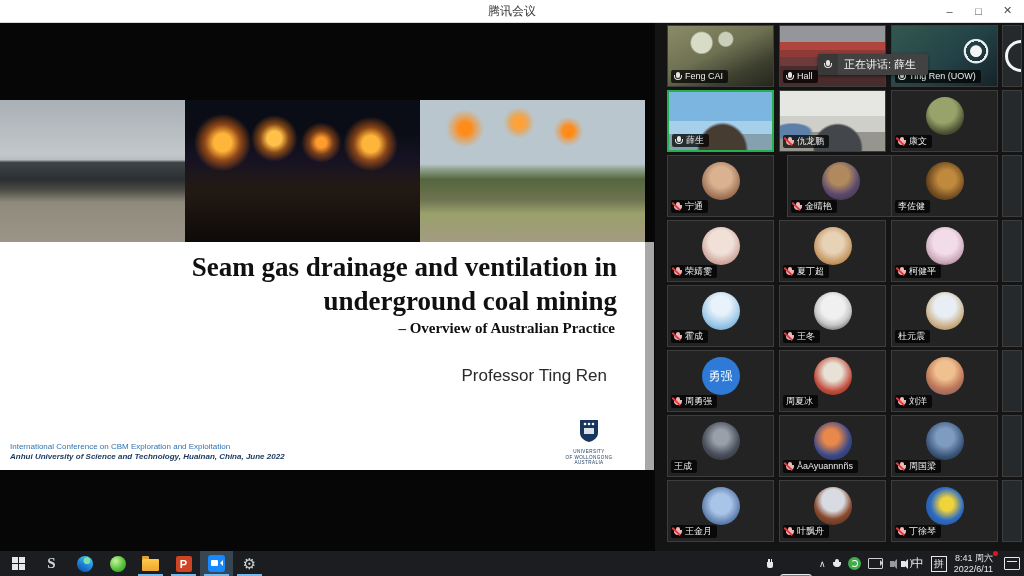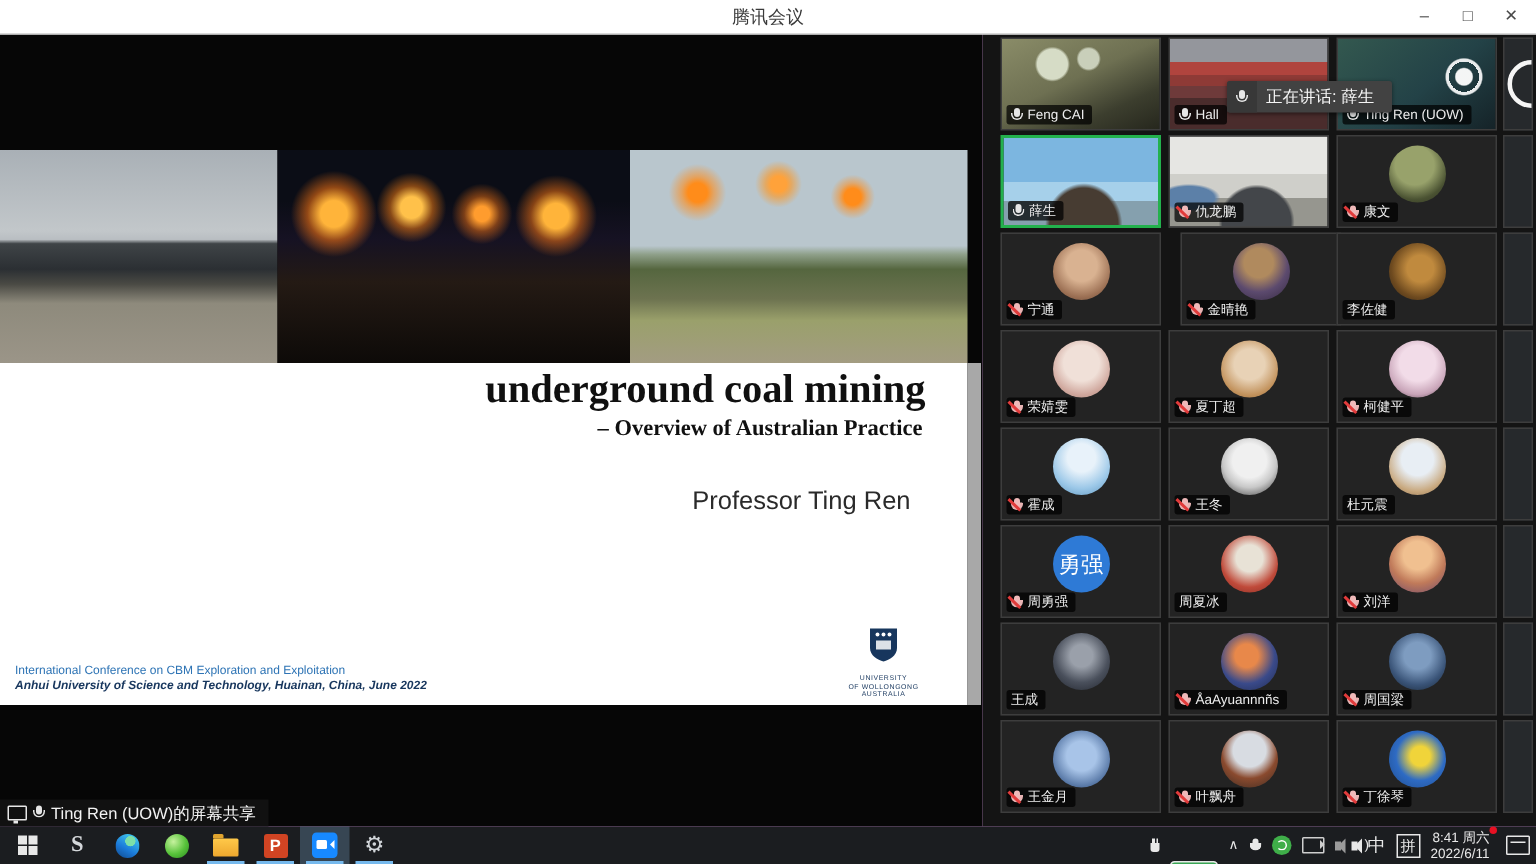--- a/index.html
+++ b/index.html
@@ -1,16 +1,16 @@
 <!DOCTYPE html>
 <html><head>
 <meta charset="utf-8">
 <style>
   html,body{margin:0;padding:0;background:#333;}
-  #stage{position:relative;width:1024px;height:576px;overflow:hidden;background:#f0abfc;
+  #stage{position:relative;width:1024px;height:576px;overflow:hidden;background:#be185d;
          font-family:"Liberation Sans","DejaVu Sans",sans-serif;-webkit-font-smoothing:antialiased;}
   
   .titlebar{position:absolute;left:0;top:0;width:1024px;height:22px;background:#ffffff;border-bottom:1px solid #d9d9d9;z-index:30;}
   .tb-title{position:absolute;left:0;right:0;top:0;height:22px;line-height:22px;text-align:center;font-size:12px;color:#3a3a3a;}
   .win-controls{position:absolute;right:2px;top:0;height:21px;display:flex;}
   .wc{width:29px;height:21px;display:flex;align-items:center;justify-content:center;font-size:11px;color:#4a4a4a;cursor:default;}
   
   .shared{position:absolute;left:0;top:22px;width:655px;height:529px;background:#060606;}
   .photo-strip{position:absolute;left:0;top:78px;width:645px;height:142px;display:flex;}
   .photo{height:142px;}
@@ -35,21 +35,21 @@
   .mic{position:absolute;left:2px;top:0;width:4px;height:6px;background:#e6e6e6;border-radius:2px;}
   .micw::before{content:"";position:absolute;left:0;top:3px;width:6px;height:4px;border:1px solid #e6e6e6;border-top:none;border-radius:0 0 4px 4px;}
   .micw.muted .mic,.micw.muted::before{background:#e8b4b4;border-color:#e8b4b4;}
   .micw.muted .mic{background:#efb9b9;}
   .micw.muted::after{content:"";position:absolute;left:-1px;top:0;width:11px;height:1.6px;background:#e23b3b;transform:rotate(44deg);transform-origin:0 0;}
   
   .gridpane{position:absolute;left:655px;top:22px;width:369px;height:529px;background:#141414;}
   .tile{position:absolute;width:107px;height:62px;background:#232323;border:1px solid #3d3d3d;box-sizing:border-box;overflow:hidden;}
   .tile.speaking{border:2px solid #23b14d;}
   .avatar{position:absolute;left:50%;top:6px;transform:translateX(-50%);width:38px;height:38px;border-radius:50%;
-          display:flex;align-items:center;justify-content:center;color:#fff;font-size:15px;text-align:right;}
+          display:flex;align-items:center;justify-content:center;color:#fff;font-size:12px;text-align:right;}
   .nlabel{position:absolute;left:3px;bottom:3px;display:flex;align-items:center;gap:3px;background:rgba(0,0,0,.72);
           border-radius:2px;padding:1px 5px 1px 3px;color:#ededed;font-size:9px;line-height:11px;white-space:nowrap;max-width:98px;overflow:hidden;}
   .sliver{position:absolute;width:20px;height:62px;background:#26292c;border:1px solid #3d3d3d;box-sizing:border-box;overflow:hidden;}
   .ring{position:absolute;left:2px;top:14px;width:26px;height:26px;border:3px solid #f5f5f5;border-radius:50%;}
   .toast{position:absolute;left:818px;top:54px;height:21px;background:#424242;border-radius:2px;display:flex;align-items:center;
          gap:6px;padding:0 12px 0 0;color:#f5f5f5;font-size:11px;z-index:8;box-shadow:0 1px 3px rgba(0,0,0,.5);}
   .toastbox{width:20px;height:21px;background:#383838;border-radius:2px 0 0 2px;display:flex;align-items:center;justify-content:center;}
   
   .taskbar{position:absolute;left:0;bottom:0;width:1024px;height:25px;background:#1b1d20;z-index:40;}
   .tb-apps{position:absolute;left:2px;top:0;height:25px;display:flex;}
@@ -109,20 +109,21 @@
   </div>
 
   <div class="shared">
     <div class="photo-strip">
         <div class="photo" style="width: 185px; background: linear-gradient(rgb(169, 176, 182) 0%, rgb(194, 199, 202) 38%, rgb(185, 190, 194) 42%, rgb(63, 68, 71) 44%, rgb(43, 47, 51) 56%, rgb(74, 74, 68) 63%, rgb(142, 138, 124) 72%, rgb(155, 149, 136) 100%);"></div>
         <div class="photo" style="width: 235px; background: radial-gradient(circle at 16% 30%, rgb(255, 180, 58) 0px, rgb(255, 180, 58) 4%, rgba(255, 120, 20, 0.55) 8%, transparent 13%), radial-gradient(circle at 38% 27%, rgb(255, 193, 74) 0px, rgb(255, 193, 74) 4%, rgba(255, 130, 20, 0.5) 8%, transparent 13%), radial-gradient(circle at 58% 30%, rgb(255, 156, 46) 0px, rgb(255, 156, 46) 3%, rgba(255, 120, 20, 0.45) 7%, transparent 12%), radial-gradient(circle at 79% 31%, rgb(255, 180, 58) 0px, rgb(255, 180, 58) 4%, rgba(255, 120, 20, 0.5) 8%, transparent 13%), linear-gradient(rgb(11, 13, 22) 0px, rgb(11, 13, 22) 24%, rgb(22, 18, 35) 42%, rgb(36, 26, 20) 62%, rgb(13, 10, 8) 100%);"></div>
         <div class="photo" style="width: 225px; background: radial-gradient(circle at 20% 20%, rgb(255, 140, 26) 0px, rgb(255, 140, 26) 3%, rgba(255, 140, 26, 0.6) 5%, transparent 9%), radial-gradient(circle at 44% 16%, rgb(255, 162, 58) 0px, rgb(255, 162, 58) 3%, rgba(255, 150, 30, 0.6) 5%, transparent 9%), radial-gradient(circle at 66% 22%, rgb(255, 140, 26) 0px, rgb(255, 140, 26) 3%, rgba(255, 140, 26, 0.5) 5%, transparent 8%), linear-gradient(rgb(185, 198, 205) 0px, rgb(185, 198, 205) 45%, rgb(143, 160, 138) 49%, rgb(85, 102, 63) 56%, rgb(109, 115, 80) 70%, rgb(154, 160, 107) 80%, rgb(163, 156, 130) 100%);"></div>
       </div>
 
     <div class="slide-white">
+      <div class="sl-title">Seam gas drainage and ventilation in</div>
       <div class="sl-title" style="padding-top:0;">underground coal mining</div>
       <div class="sl-sub">– Overview of Australian Practice</div>
       <div class="sl-pres">
         <div>Professor Ting Ren</div>
       </div>
       <div class="sl-conf">
         <div class="c1">International Conference on CBM Exploration and Exploitation</div>
         <div class="c2">Anhui University of Science and Technology, Huainan, China, June 2022</div>
       </div>
       <div class="uow">
@@ -137,27 +138,20 @@
           <div>UNIVERSITY</div>
           <div>OF WOLLONGONG</div>
           <div>AUSTRALIA</div>
         </div>
       </div>
 
     </div>
 
     <div class="scrollstrip"></div>
 
-    <div class="share-banner">
-      <span class="scr"></span>
-      <span class="micw">
-          <span class="mic"></span>
-        </span>
-      <span>Ting Ren (UOW)的屏幕共享</span>
-    </div>
   </div>
 
   <div class="gridpane">
       <div class="tile" style="left: 12px; top: 3px; background: radial-gradient(circle at 32% 28%, rgb(214, 220, 198) 0px, rgb(214, 220, 198) 12%, transparent 14%), radial-gradient(circle at 55% 22%, rgb(201, 207, 186) 0px, rgb(201, 207, 186) 9%, transparent 11%), linear-gradient(155deg, rgb(138, 140, 104) 0%, rgb(110, 112, 82) 45%, rgb(60, 62, 46) 75%, rgb(38, 39, 29) 100%); padding-left: 20px;">
         <div class="nlabel">
           <span class="micw">
             <span class="mic"></span>
           </span>
           <span>Feng CAI</span>
         </div>

